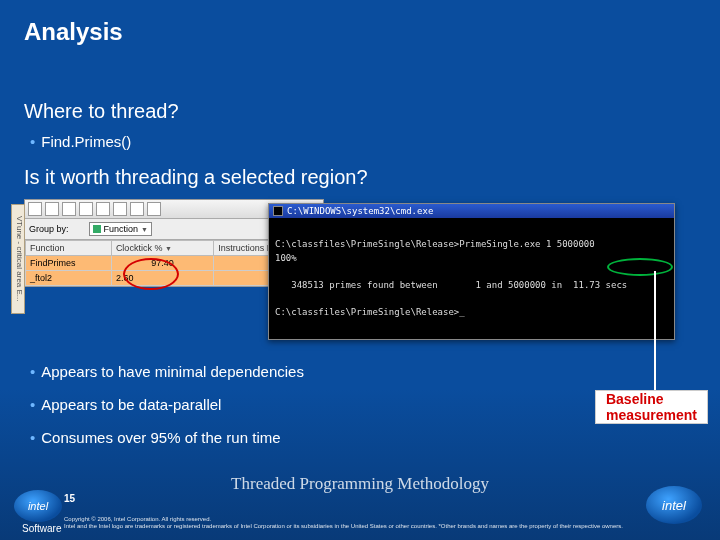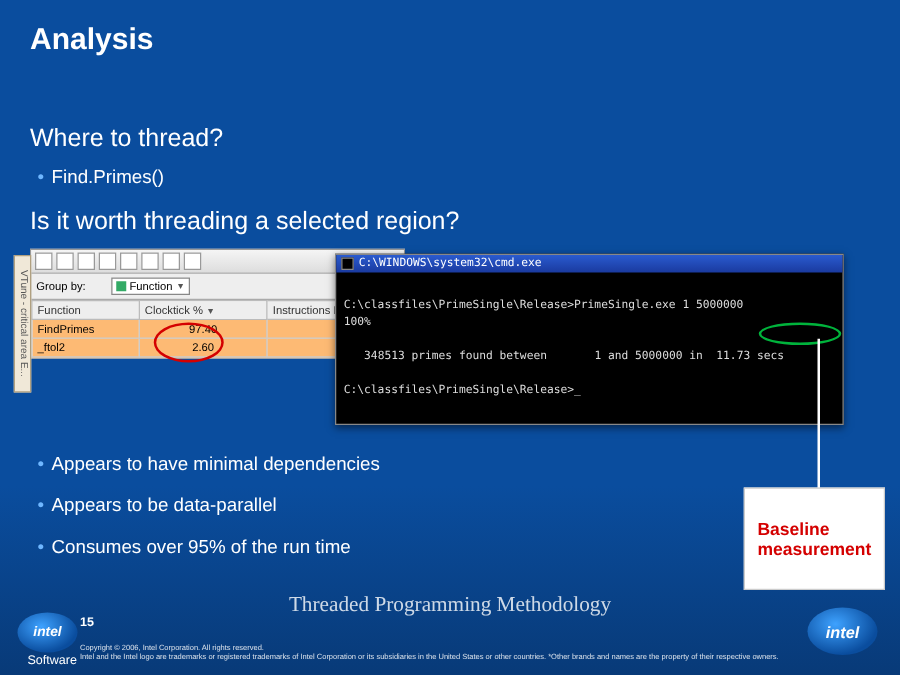--- a/index.html
+++ b/index.html
@@ -21,28 +21,28 @@
   .vtune-tbl th { background: #eee; border: 1px solid #bbb; padding: 2px 4px; text-align: left; font-weight: normal; color:#333; }
   .vtune-tbl td { border: 1px solid #ccc; padding: 2px 4px; background: #fdba74; }
   .red-oval { position: absolute; border: 2px solid #d40000; border-radius: 50%; }
   .side-tab { position:absolute; left:-14px; top:4px; width:14px; height:110px; background:#f0e8d8; border:1px solid #b0a080; writing-mode: vertical-rl; font-size:8px; color:#555; text-align:center; }
   .cmd { position: absolute; top: 4px; left: 244px; width: 407px; background: #000; border: 1px solid #888; font-family: "Lucida Console", monospace; font-size: 9px; color: #ddd; box-shadow: 0 2px 6px rgba(0,0,0,.5); }
   .cmd-title { background: linear-gradient(#2a5bcf,#1a3a9f); color:#fff; padding: 2px 4px; font-size: 9px; display:flex; align-items:center; gap:4px; }
   .cmd-ic { width:10px; height:10px; background:#000; border:1px solid #888; display:inline-block; }
   .cmd-body { padding: 20px 6px; line-height: 1.5; white-space: pre; }
   .green-oval { position:absolute; border: 2px solid #00b33c; border-radius: 50%; }
   .callout-line { position:absolute; width:2px; background:#fff; }
-  .callout-box { position:absolute; background:#fff; color:#000; padding: 24px 10px; font-size: 14px; border:1px solid #ccc; }
+  .callout-box { position:absolute; background:#fff; color:#000; padding: 0 10px; font-size: 14px; border:1px solid #ccc; }
   .cb-title { color:#d40000; font-weight:bold; }
   .footer { position:absolute; bottom:0; left:0; right:0; height:56px; }
   .methodology { position:absolute; bottom:46px; width:100%; text-align:center; font-family: Georgia, serif; font-size:17px; color:#fff; opacity:.8; }
   .logo-left { position:absolute; bottom:18px; left:14px; display:flex; align-items:center; gap:4px; }
   .logo-right { position:absolute; bottom:16px; right:18px; }
   .intel-bubble { width:48px; height:32px; background:radial-gradient(ellipse at 40% 35%, #3ea2ff 0%, #0a4d9e 70%); border-radius:50%; position:relative; display:flex; align-items:center; justify-content:center; }
-  .intel-bubble span { color:#fff; font-weight:bold; font-size:11px; font-style:italic; }
+  .intel-bubble span { color:#fff; font-weight:normal; font-size:11px; font-style:italic; }
   .soft-tag { color:#fff; font-size:10px; margin-left:4px; }
   .pagenum { position:absolute; bottom:36px; left:64px; font-size:10px; color:#fff; font-weight:bold; }
   .copyright { position:absolute; bottom:10px; left:64px; right:80px; font-size:6px; color:#fff; opacity:.85; line-height:1.2; }
 </style>
 </head>
 <body>
 
 <div class="slide">
 
   <div class="title">Analysis</div>
@@ -88,21 +88,21 @@
             </th>
             <th>Instructions Re</th>
           </tr>
           <tr>
             <td>FindPrimes</td>
             <td style="text-align:center">97.40</td>
             <td></td>
           </tr>
           <tr>
             <td>_ftol2</td>
-            <td style="text-align:center">2.60</td>
+            <td style="text-align:left">2.60</td>
             <td></td>
           </tr>
         </tbody>
           </table>
         <div class="red-oval" style="top:58px; left:98px; width:56px; height:32px;"></div>
       </div>
 
       <div class="cmd">
         <div class="cmd-title">
           <span class="cmd-ic"></span>

